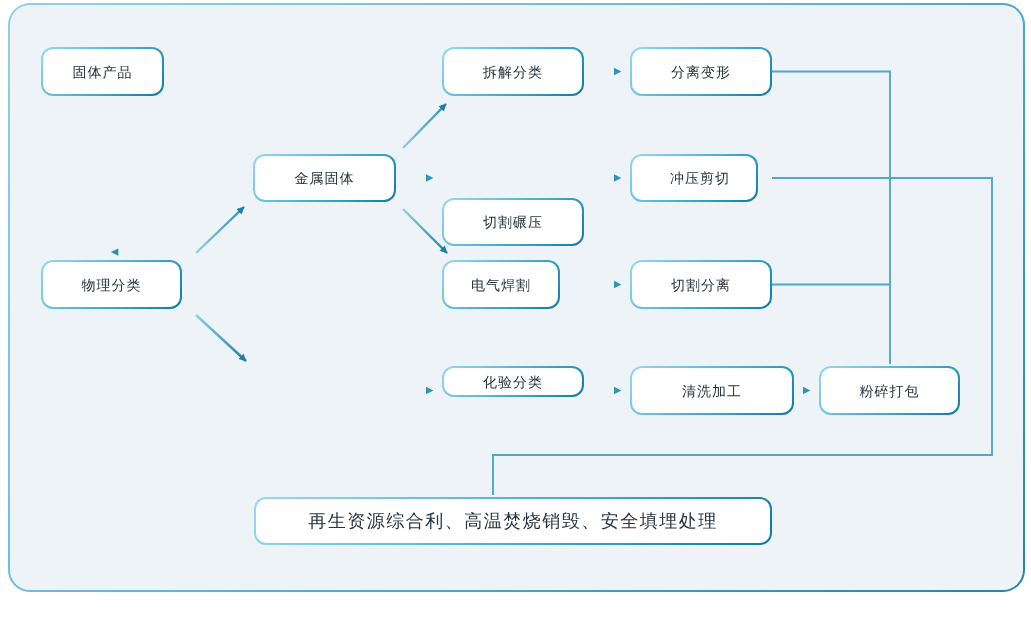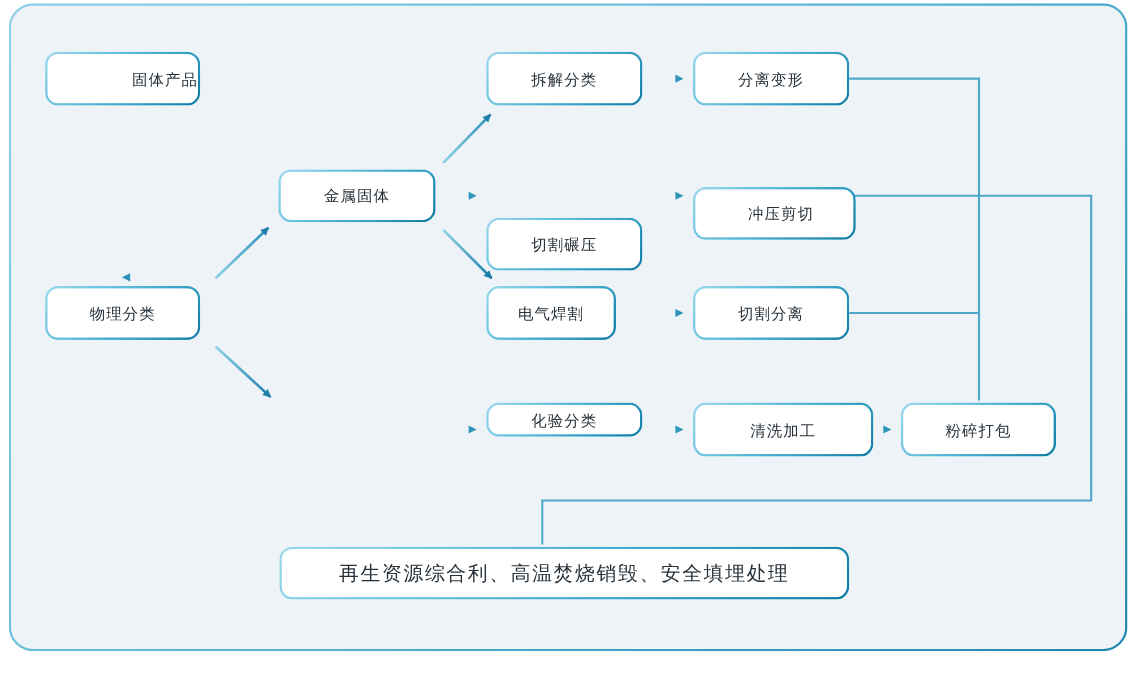--- a/index.html
+++ b/index.html
@@ -158,21 +158,21 @@
 
     <g>
       <path d="M772,284.5 L890,284.5" fill="none" stroke="#4fa8cb" stroke-width="1.9"></path>
     </g>
 
     <g>
       <path d="M772,178 L992,178 L992,455 L493,455 L493,495" fill="none" stroke="#4fa8cb" stroke-width="1.9"></path>
     </g>
   </svg>
 
-  <div class="node" style="left:41px;  top:47px;  width:141px; height:49px;justify-content:flex-end;">
+  <div class="node" style="left:41px;  top:47px;  width:123px; height:49px;">
     <span>固体产品</span>
   </div>
 
   <div class="node" style="left:41px;  top:260px; width:141px; height:49px;">
     <span>物理分类</span>
   </div>
 
   <div class="node" style="left:253px; top:154px; width:143px; height:48px;">
     <span>金属固体</span>
   </div>
@@ -191,21 +191,21 @@
   </div>
 
   <div class="node" style="left:442px; top:366px; width:142px; height:31px;">
     <span>化验分类</span>
   </div>
 
   <div class="node" style="left:630px; top:47px;  width:142px; height:49px;">
     <span>分离变形</span>
   </div>
 
-  <div class="node" style="left:630px; top:170px; width:148px; height:48px;padding-left:12px;">
+  <div class="node" style="left:630px; top:154px; width:128px; height:48px;padding-left:12px;">
     <span>冲压剪切</span>
   </div>
 
   <div class="node" style="left:630px; top:260px; width:142px; height:49px;">
     <span>切割分离</span>
   </div>
 
   <div class="node" style="left:630px; top:366px; width:164px; height:49px;">
     <span>清洗加工</span>
   </div>

